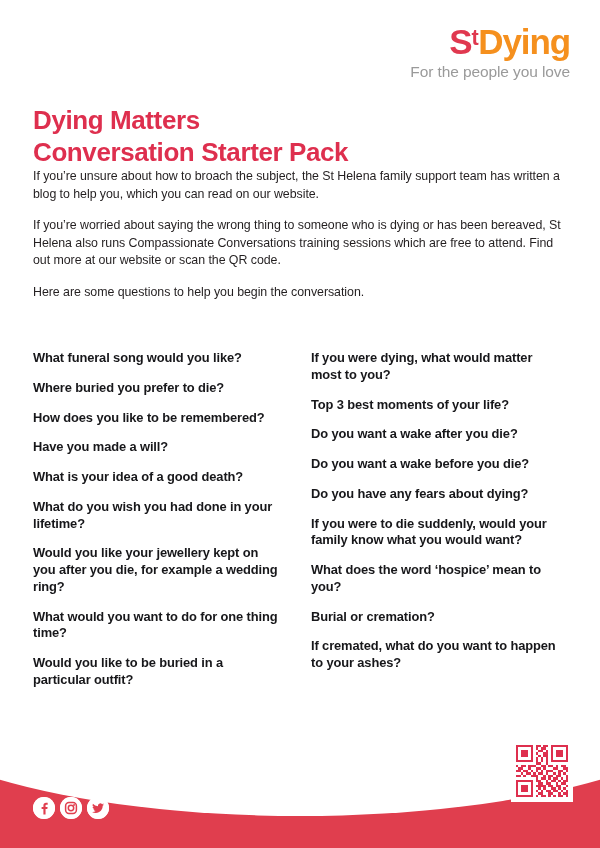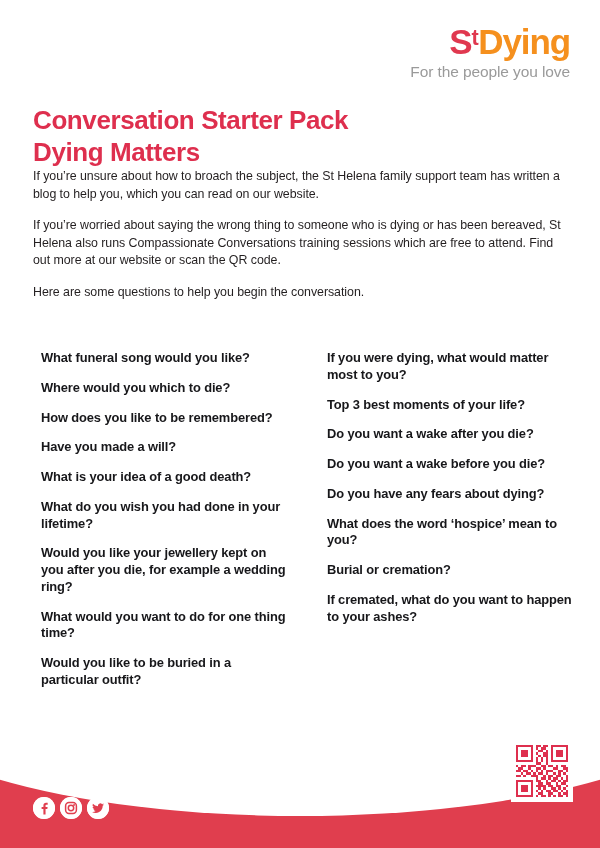--- a/index.html
+++ b/index.html
@@ -81,22 +81,21 @@
   }
   .intro-para:last-child { margin-bottom: 0; }
 
   
   #questions {
     position: absolute;
     top: 350px;
     left: 33px;
     width: 540px;
     display: flex;
-    gap: 40px;
-    justify-content: flex-end;
+    gap: 32px;
   }
   .q-col {
     width: 246px;
   }
   .question {
     font-size: 12.9px;
     font-weight: bold;
     line-height: 1.30;
     color: #17171a;
     margin-bottom: 13px;
@@ -180,49 +179,50 @@
 <div id="page">
 
   <div id="logo-block">
     <div id="logo-wordmark">
       <span class="logo-st">S</span><span class="logo-st logo-t-sup">t</span><span class="logo-helena">Dying</span>
     </div>
     <div id="logo-tagline">For the people you love</div>
   </div>
 
   <h1 id="doc-title">
+    <span class="title-line">Dying Matters</span>
     <span class="title-line">Conversation Starter Pack</span>
-    <span class="title-line">Dying Matters</span>
   </h1>
 
   <div id="intro">
     <p class="intro-para">If you’re unsure about how to broach the subject, the St Helena family support team has written a blog to help you, which you can read on our website.</p>
     <p class="intro-para">If you’re worried about saying the wrong thing to someone who is dying or has been bereaved, St Helena also runs Compassionate Conversations training sessions which are free to attend. Find out more at our website or scan the QR code.</p>
     <p class="intro-para">Here are some questions to help you begin the conversation.</p>
   </div>
 
   <div id="questions">
     <div class="q-col">
       <div class="question">What funeral song would you like?</div>
-      <div class="question">Where would you which to die?</div>
+      <div class="question">Where buried you prefer to die?</div>
       <div class="question">How does you like to be remembered?</div>
       <div class="question">Have you made a will?</div>
       <div class="question">What is your idea of a good death?</div>
       <div class="question">What do you wish you had done in your lifetime?</div>
       <div class="question">Would you like your jewellery kept on you after you die, for example a wedding ring?</div>
       <div class="question">What would you want to do for one thing time?</div>
       <div class="question">Would you like to be buried in a particular outfit?</div>
       <div class="question">What’s the message you would want to leave for your loved ones?</div>
     </div>
     <div class="q-col">
       <div class="question">If you were dying, what would matter most to you?</div>
       <div class="question">Top 3 best moments of your life?</div>
       <div class="question">Do you want a wake after you die?</div>
       <div class="question">Do you want a wake before you die?</div>
       <div class="question">Do you have any fears about dying?</div>
+      <div class="question">If you were to die suddenly, would your family know what you would want?</div>
       <div class="question">What does the word ‘hospice’ mean to you?</div>
       <div class="question">Burial or cremation?</div>
       <div class="question">If cremated, what do you want to happen to your ashes?</div>
     </div>
   </div>
 
   <div id="footer">
     <div id="footer-curve"></div>
 
     <div id="footer-content">

